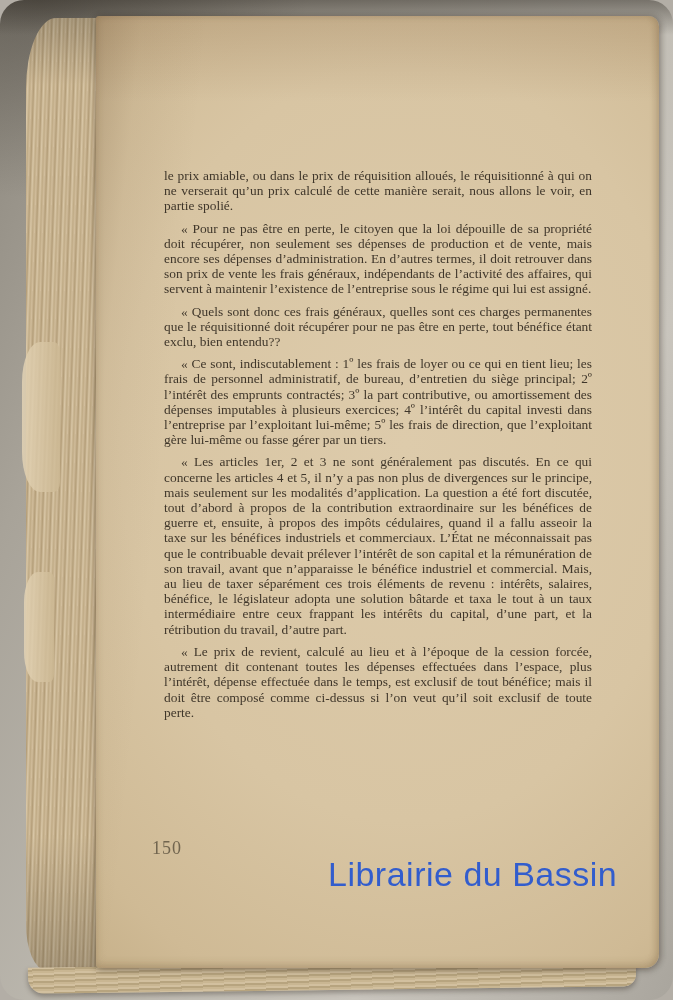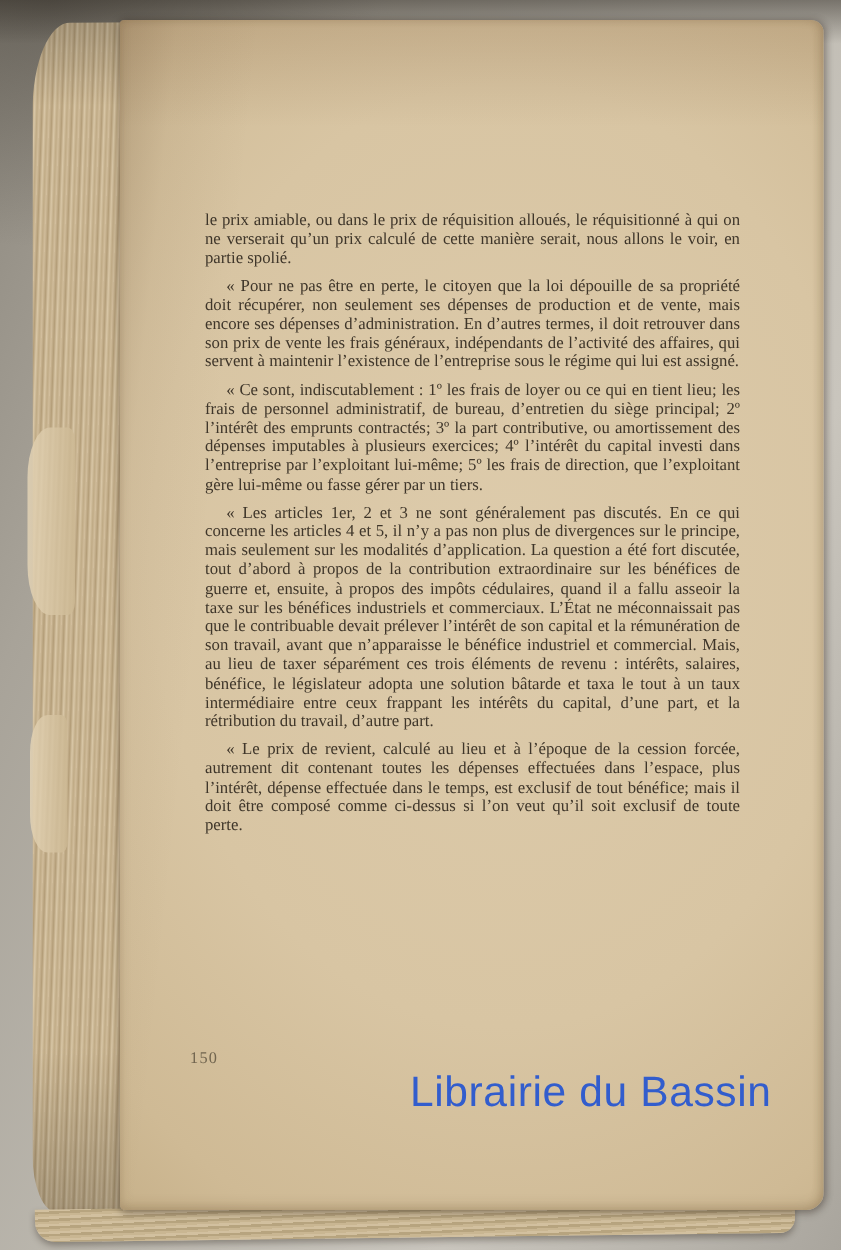--- a/index.html
+++ b/index.html
@@ -7,20 +7,21 @@
     width:673px;height:1000px;
     font-family:"Liberation Serif","DejaVu Serif",serif;
     background:#b3aea6;
   }
   .scene{
     position:relative;width:673px;height:1000px;overflow:hidden;
     background:
       linear-gradient(180deg, rgba(45,40,33,0.50), rgba(45,40,33,0) 3.5%),
       radial-gradient(430px 320px at 6% 0%, rgba(40,36,30,0.38), rgba(0,0,0,0) 62%),
       linear-gradient(115deg,#8d887e 0%,#a8a399 22%,#bdb9b0 48%,#c9c5bd 72%,#b6b2aa 90%,#a9a59d 100%);
+    border-radius: 24px;
   }
   .book{position:absolute;left:20px;top:12px;width:643px;height:980px;}
 
   
   .edge-stack{
     position:absolute;left:6px;top:6px;width:74px;height:952px;
     background:
       linear-gradient(180deg, rgba(0,0,0,0.18), rgba(0,0,0,0) 7%, rgba(0,0,0,0) 86%, rgba(0,0,0,0.18)),
       repeating-linear-gradient(92deg,#cdb997 0px,#b49e79 2px,#d8c6a6 4px,#c0ab86 6px,#d2be9d 8px);
     border-radius:30px 0 0 20px / 70px 0 0 46px;
@@ -60,21 +61,21 @@
   .text-block{
     position:absolute;left:68px;top:152px;width:428px;
     font-size:13.4px;line-height:15.2px;color:#3f362a;
     text-align:justify;
   }
   .text-block p{margin:0 0 7px 0;text-indent:17px;}
   .text-block p:first-child{text-indent:0;}
 
   .page-number{
     position:absolute;left:56px;top:822px;
-    font-size:13px;color:#71654f;letter-spacing:1px;
+    font-size:18px;color:#71654f;letter-spacing:1px;
   }
 
   .watermark{
     position:absolute;left:328px;top:855px;
     font-family:"Liberation Sans","DejaVu Sans",sans-serif;
     font-size:34px;font-weight:400;color:#2a58d0;opacity:.95;
     white-space:nowrap;letter-spacing:0.5px;
   }
 </style>
 </head>
@@ -85,20 +86,21 @@
 
     <div class="edge-stack"></div>
     <div class="sheet sheet-a"></div>
     <div class="sheet sheet-b"></div>
     <div class="bottom-stack"></div>
 
     <div class="page">
       <div class="text-block">
         <p>le prix amiable, ou dans le prix de réquisition alloués, le réquisitionné à qui on ne verserait qu’un prix calculé de cette manière serait, nous allons le voir, en partie spolié.</p>
         <p>« Pour ne pas être en perte, le citoyen que la loi dépouille de sa propriété doit récupérer, non seulement ses dépenses de production et de vente, mais encore ses dépenses d’administration. En d’autres termes, il doit retrouver dans son prix de vente les frais généraux, indépendants de l’activité des affaires, qui servent à maintenir l’existence de l’entreprise sous le régime qui lui est assigné.</p>
+        <p>« Quels sont donc ces frais généraux, quelles sont ces charges permanentes que le réquisitionné doit récupérer pour ne pas être en perte, tout bénéfice étant exclu, bien entendu??</p>
         <p>« Ce sont, indiscutablement : 1º les frais de loyer ou ce qui en tient lieu; les frais de personnel administratif, de bureau, d’entretien du siège principal; 2º l’intérêt des emprunts contractés; 3º la part contributive, ou amortissement des dépenses imputables à plusieurs exercices; 4º l’intérêt du capital investi dans l’entreprise par l’exploitant lui-même; 5º les frais de direction, que l’exploitant gère lui-même ou fasse gérer par un tiers.</p>
         <p>« Les articles 1er, 2 et 3 ne sont généralement pas discutés. En ce qui concerne les articles 4 et 5, il n’y a pas non plus de divergences sur le principe, mais seulement sur les modalités d’application. La question a été fort discutée, tout d’abord à propos de la contribution extraordinaire sur les bénéfices de guerre et, ensuite, à propos des impôts cédulaires, quand il a fallu asseoir la taxe sur les bénéfices industriels et commerciaux. L’État ne méconnaissait pas que le contribuable devait prélever l’intérêt de son capital et la rémunération de son travail, avant que n’apparaisse le bénéfice industriel et commercial. Mais, au lieu de taxer séparément ces trois éléments de revenu : intérêts, salaires, bénéfice, le législateur adopta une solution bâtarde et taxa le tout à un taux intermédiaire entre ceux frappant les intérêts du capital, d’une part, et la rétribution du travail, d’autre part.</p>
         <p>« Le prix de revient, calculé au lieu et à l’époque de la cession forcée, autrement dit contenant toutes les dépenses effectuées dans l’espace, plus l’intérêt, dépense effectuée dans le temps, est exclusif de tout bénéfice; mais il doit être composé comme ci-dessus si l’on veut qu’il soit exclusif de toute perte.</p>
       </div>
       <div class="page-number">150</div>
     </div>
 
   </div>
 
   <div class="watermark">Librairie du Bassin</div>

